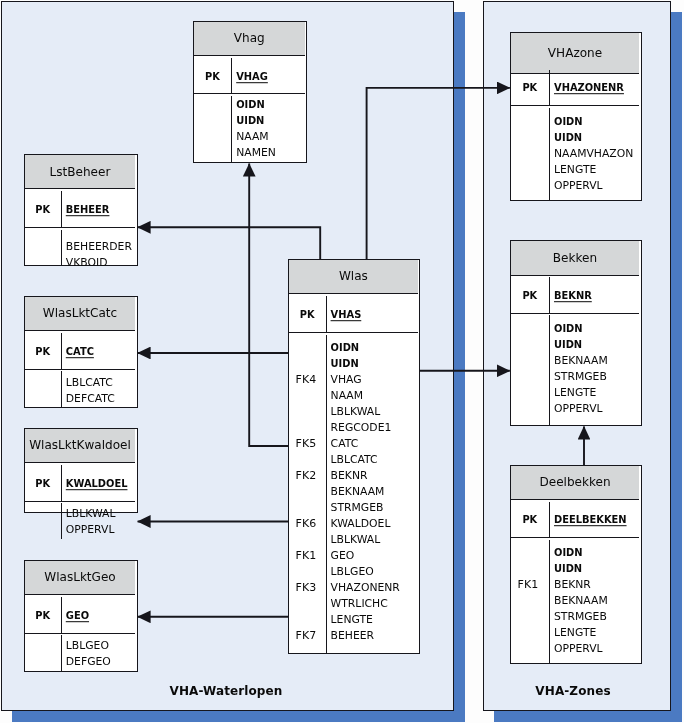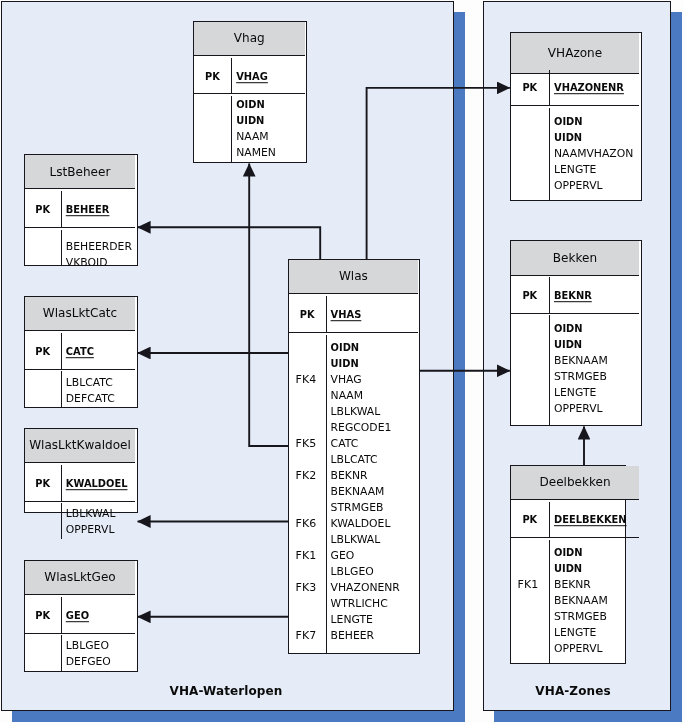--- a/index.html
+++ b/index.html
@@ -288,21 +288,21 @@
     <div class="fcol" style="left:43.40px;">
       <div class="fld b">OIDN</div>
       <div class="fld b">UIDN</div>
       <div class="fld">BEKNAAM</div>
       <div class="fld">STRMGEB</div>
       <div class="fld">LENGTE</div>
       <div class="fld">OPPERVL</div>
     </div>
   </div>
 </div>
-<div class="ent" style="left:509.6px;top:464.6px;width:116px;height:199.00px;">
+<div class="ent" style="left:509.6px;top:464.6px;width:132px;height:199.00px;">
   <div class="ent-head" style="left:0;top:0;width:128.80px;height:34.40px;">
         <span>Deelbekken</span>
       </div>
   <div class="ent-pk" style="top:36.00px;width:128.80px;height:36.80px;">
     <div class="kcol" style="width:38.40px;">
           <div class="kf pktxt">PK</div>
         </div>
     <div class="vsplit" style="left:38.40px;"></div>
     <div class="fcol" style="left:43.40px;">
           <div class="fld u">DEELBEKKEN</div>

